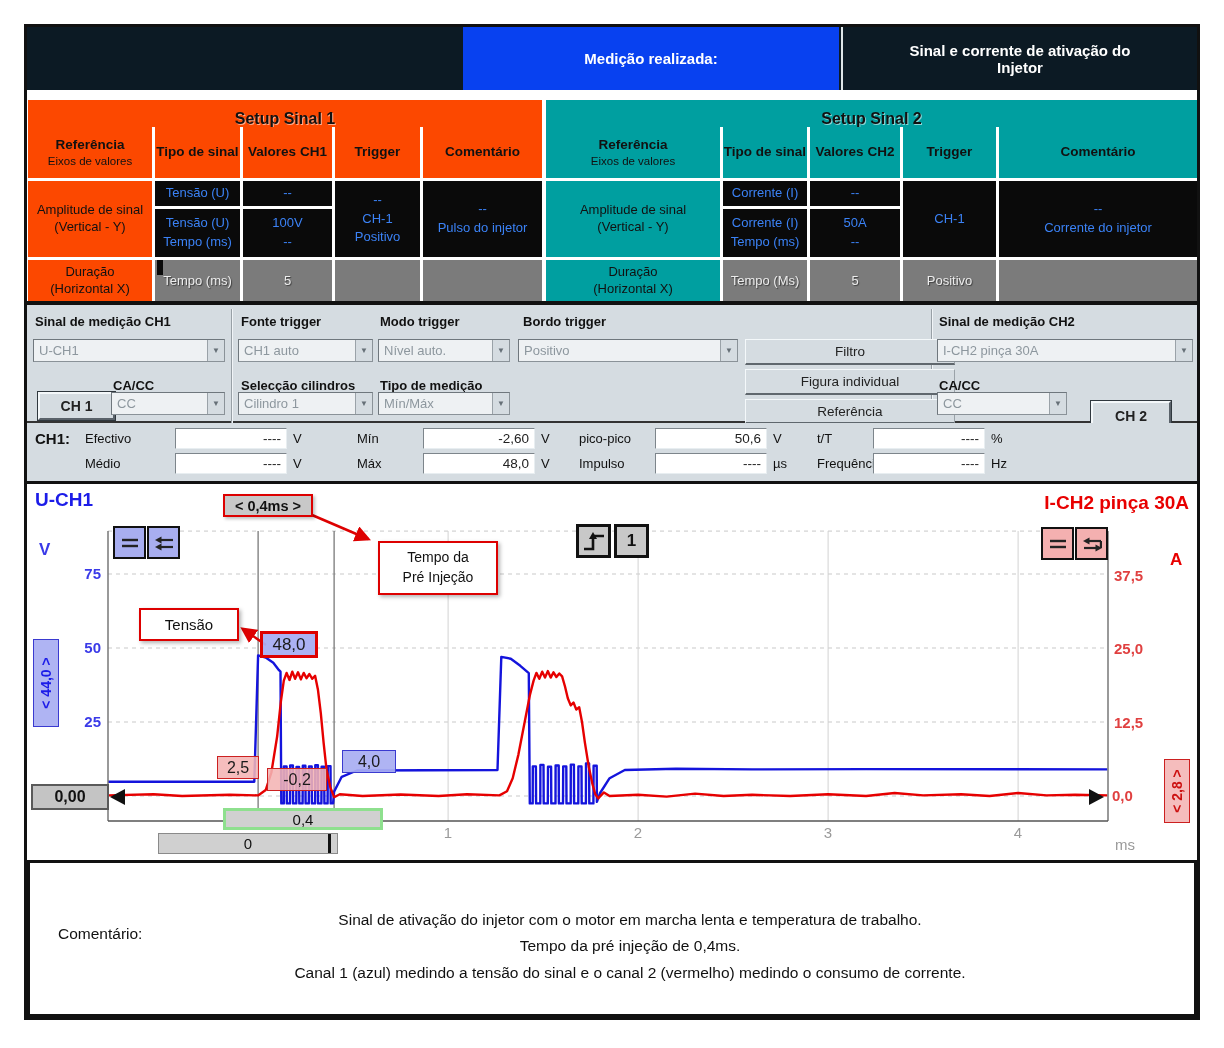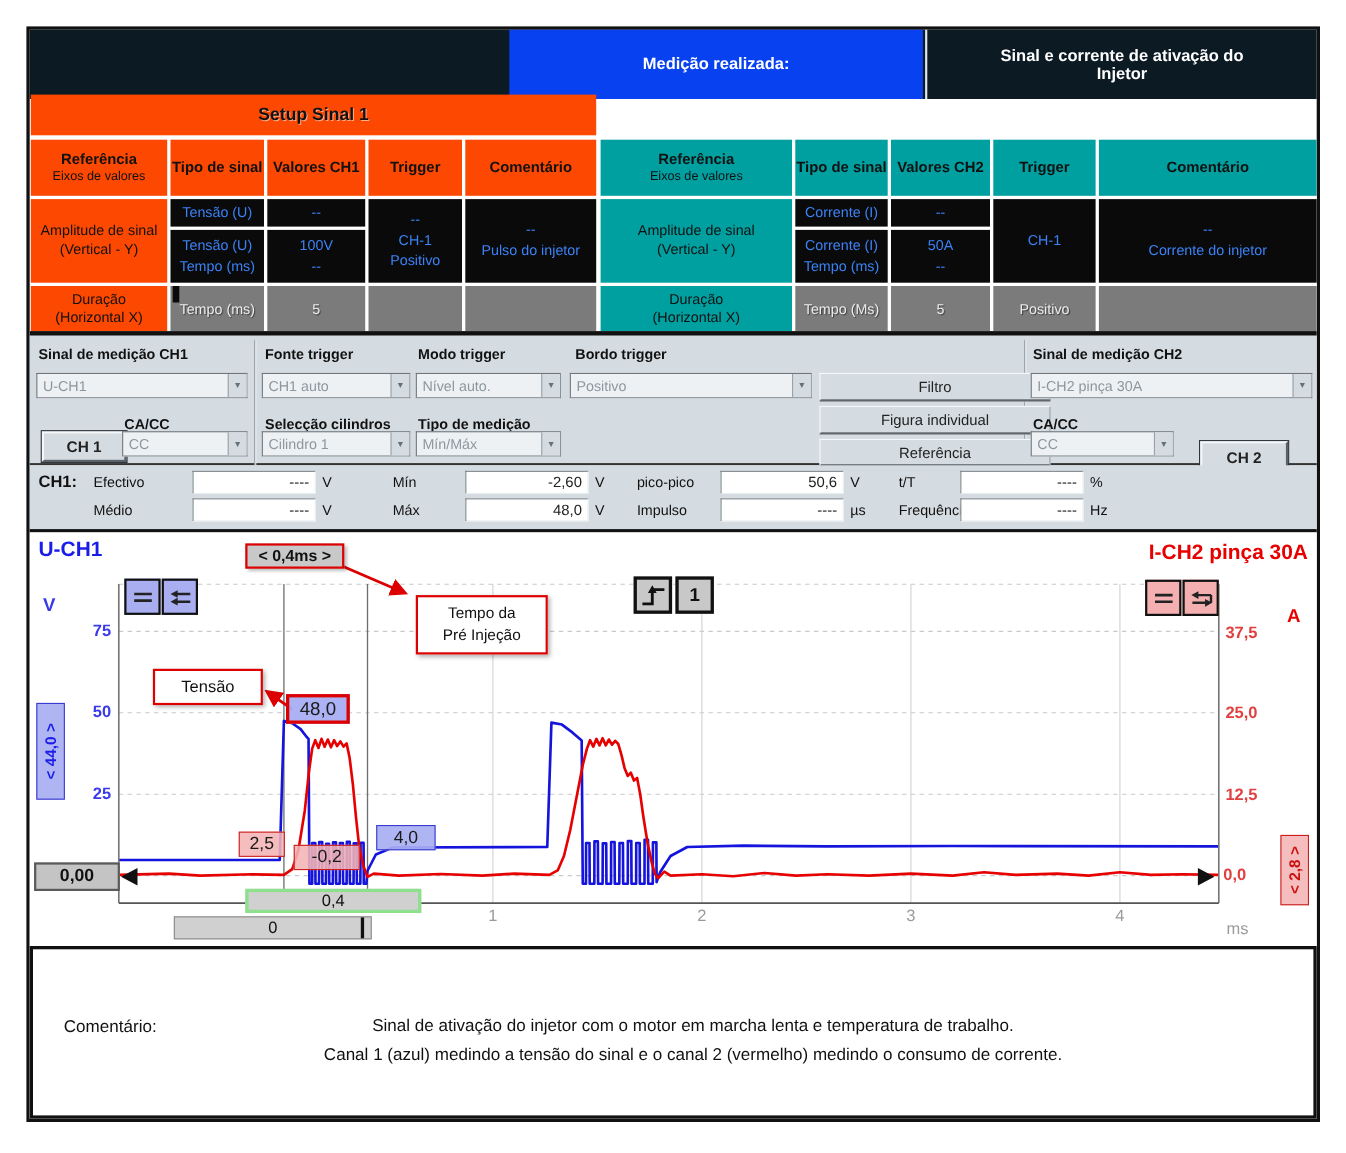--- a/index.html
+++ b/index.html
@@ -7,21 +7,21 @@
   body { width:1224px; height:1048px; position:relative; font-family:"Liberation Sans", sans-serif; color:#111; }
   .frame { position:absolute; left:24px; top:24px; width:1176px; height:996px; border:3px solid #111; background:#fff; }
 
   
   .hdr { position:absolute; left:0; top:0; width:1170px; height:63px; background:#0c1a24; }
   .hdr-blue { position:absolute; left:436px; top:0; width:376px; height:63px; background:#0841f0; color:#fff; font-weight:bold; font-size:15px; display:flex; align-items:center; justify-content:center; }
   .hdr-dark { position:absolute; left:814px; top:0; width:356px; height:63px; color:#fff; font-weight:bold; font-size:15px; display:flex; align-items:center; justify-content:center; text-align:center; border-left:2px solid #dfe5e8; }
   .hdr-dark span { max-width:250px; }
 
   
-  .band { position:absolute; top:59px; height:37px; display:flex; align-items:center; justify-content:center; font-weight:bold; font-size:16px; color:#111; text-shadow:1px 1px 0 rgba(255,255,255,0.55); }
+  .band { position:absolute; top:73px; height:37px; display:flex; align-items:center; justify-content:center; font-weight:bold; font-size:16px; color:#111; text-shadow:1px 1px 0 rgba(255,255,255,0.55); }
   .band.orange { left:1px; width:514px; background:#fc4800; }
   .band.teal { left:519px; width:651px; background:#009fa0; }
 
   
   .tbl { position:absolute; top:100px; display:grid; grid-template-rows:51px 76px 41px; gap:3px; background:#fff; }
   .tbl-l { left:1px; width:514px; grid-template-columns:124px 85px 89px 85px 119px; }
   .tbl-r { left:519px; width:651px; grid-template-columns:174px 84px 90px 93px 198px; }
   .tbl { column-gap:3px; }
   .cell { display:flex; flex-direction:column; align-items:center; justify-content:center; text-align:center; }
   .hcell { font-weight:bold; font-size:13.5px; color:#111; line-height:1.25; }
@@ -89,20 +89,21 @@
 <div class="frame">
 
   <div class="hdr">
     <div class="hdr-blue">Medição realizada:</div>
     <div class="hdr-dark">
         <span>Sinal e corrente de ativação do Injetor</span>
       </div>
   </div>
 
   <div class="band orange">Setup Sinal 1</div>
+  <div class="band teal">Setup Sinal 2</div>
 
   <div class="tbl tbl-l">
     <div class="cell oc hcell">
         <div>Referência</div>
         <div class="hsub">Eixos de valores</div>
       </div>
     <div class="cell oc hcell">Tipo de sinal</div>
     <div class="cell oc hcell">Valores CH1</div>
     <div class="cell oc hcell">Trigger</div>
     <div class="cell oc hcell">Comentário</div>
@@ -394,17 +395,18 @@
     <div class="scroll">
       <span>0</span>
       <span class="scroll-handle"></span>
     </div>
   </div>
 
   <div class="comment">
     <div class="comment-label">Comentário:</div>
     <div class="comment-text">
       <div>Sinal de ativação do injetor  com o motor em marcha lenta e temperatura de trabalho.</div>
+      <div>Tempo da pré injeção de 0,4ms.</div>
       <div>Canal 1 (azul) medindo a tensão do sinal e o canal 2 (vermelho) medindo o consumo de corrente.</div>
     </div>
   </div>
 
 </div>
 
 </body></html>

